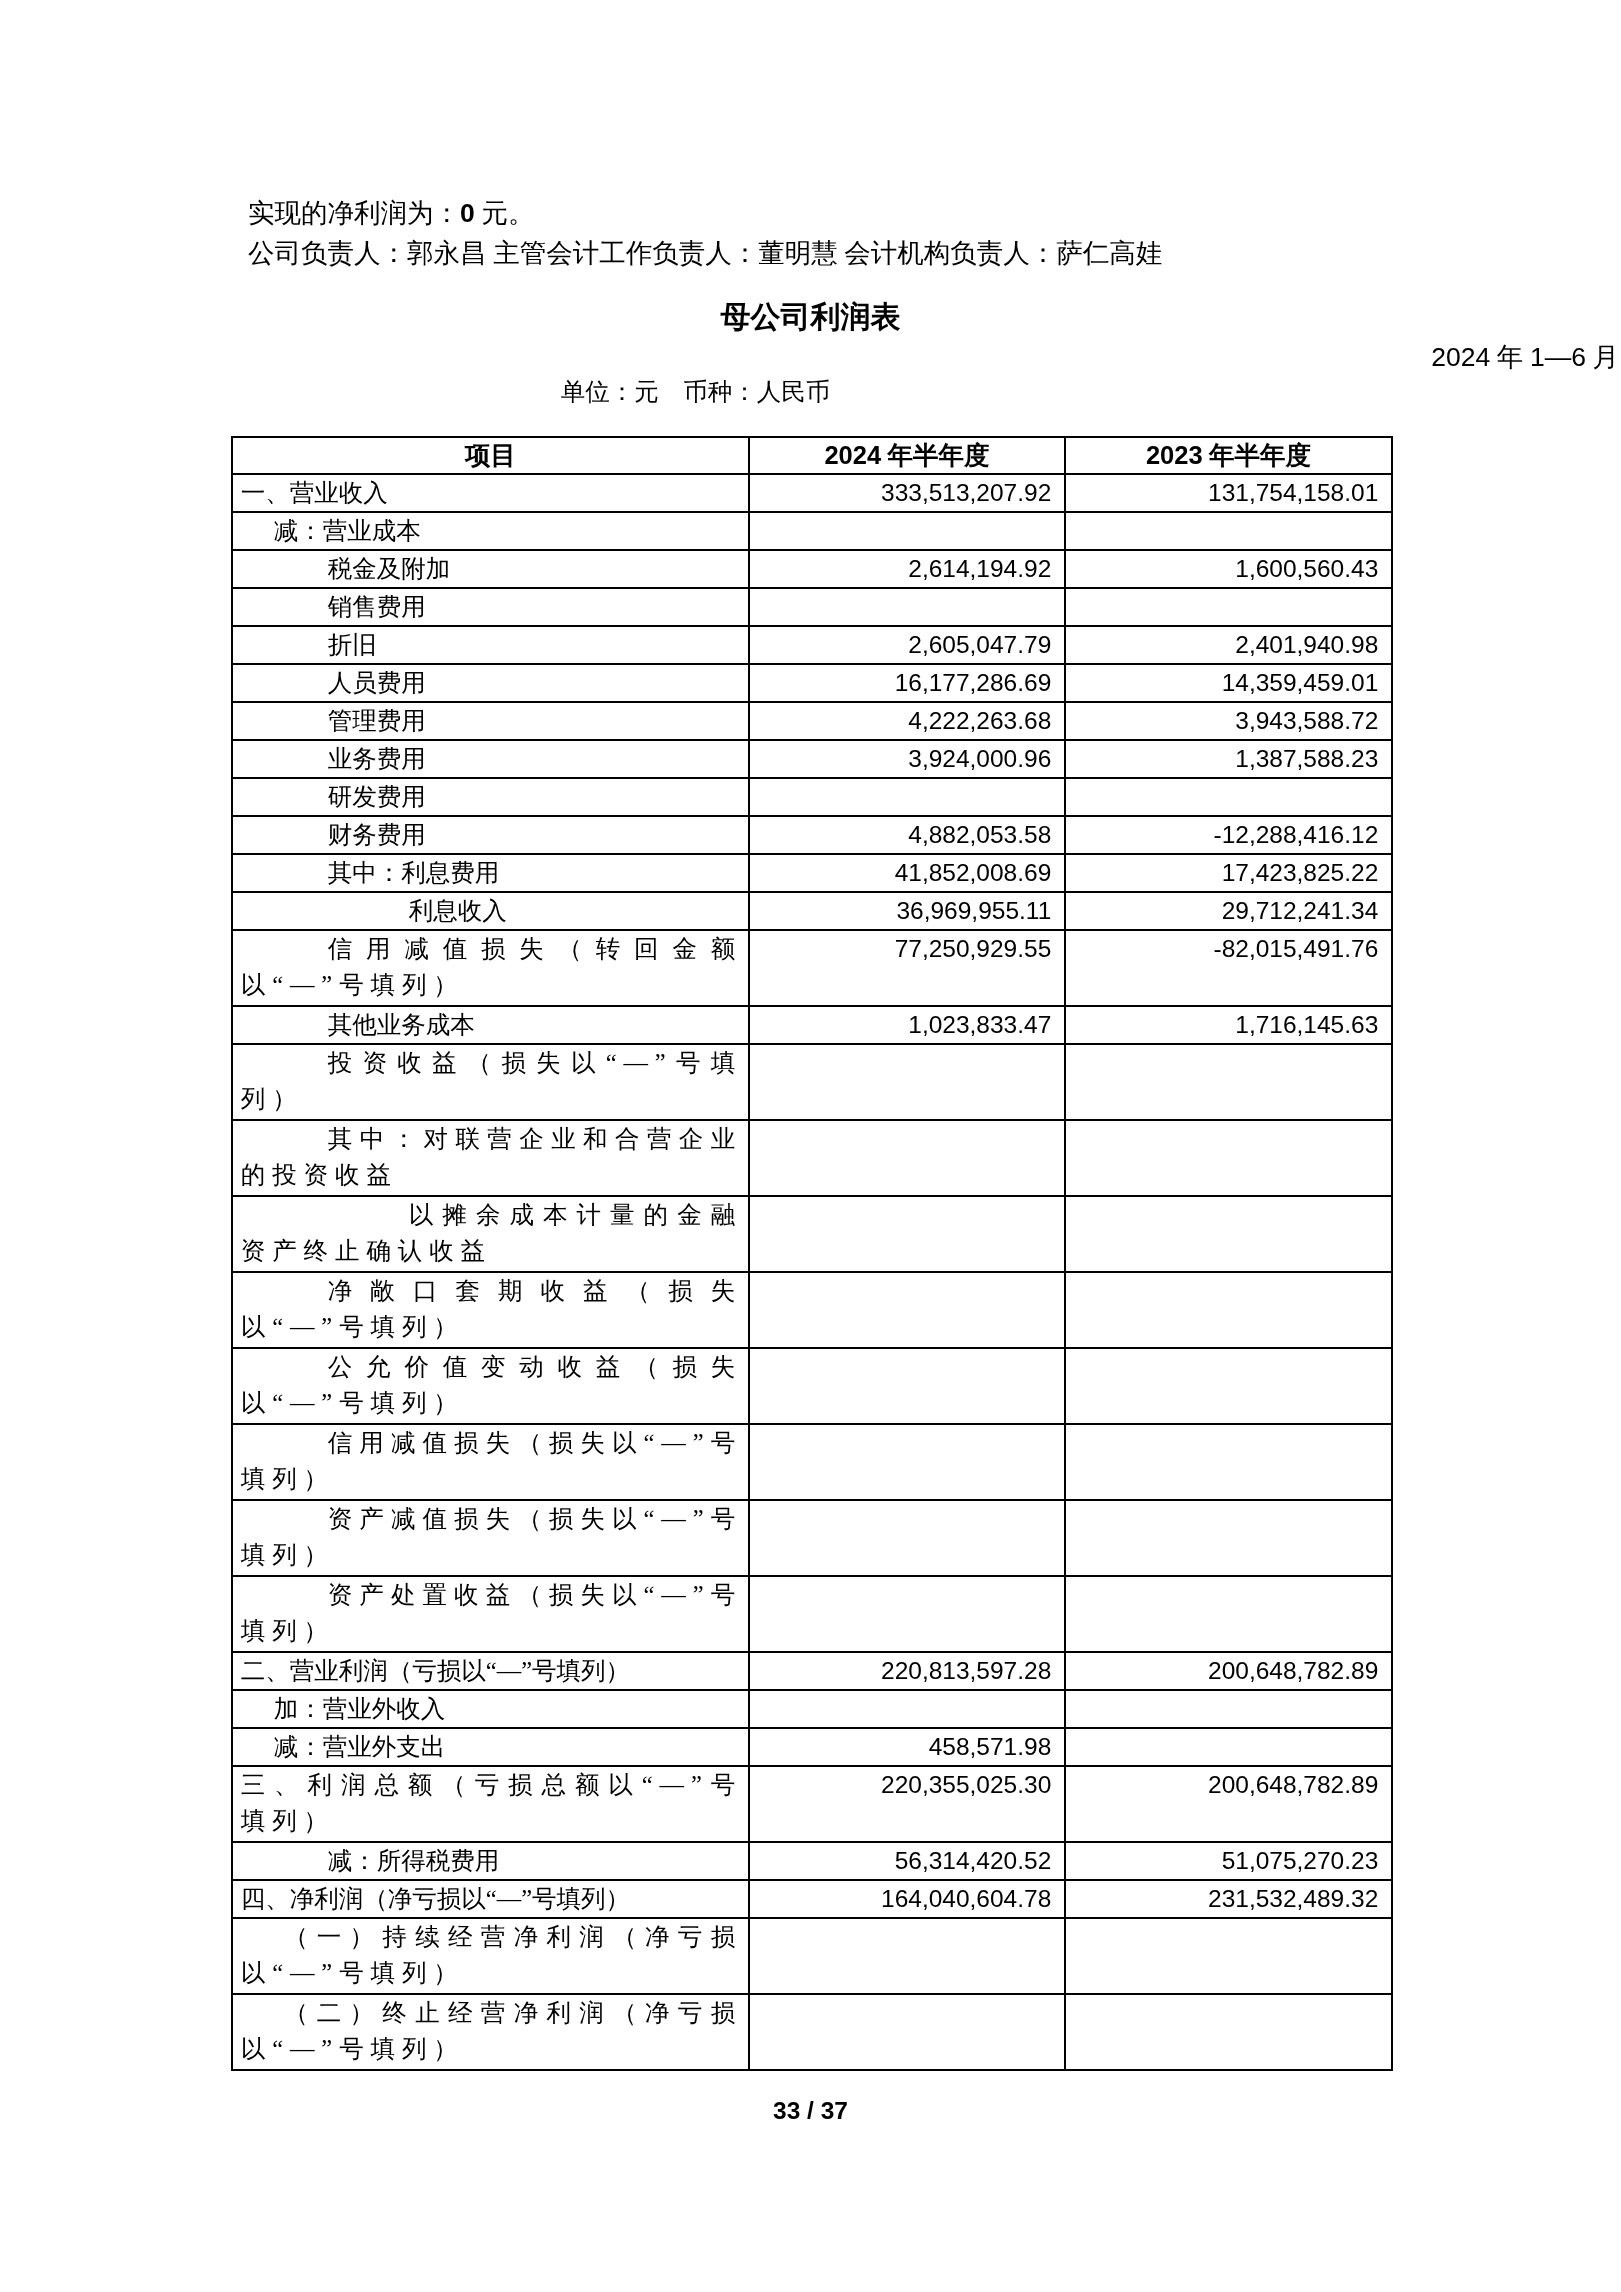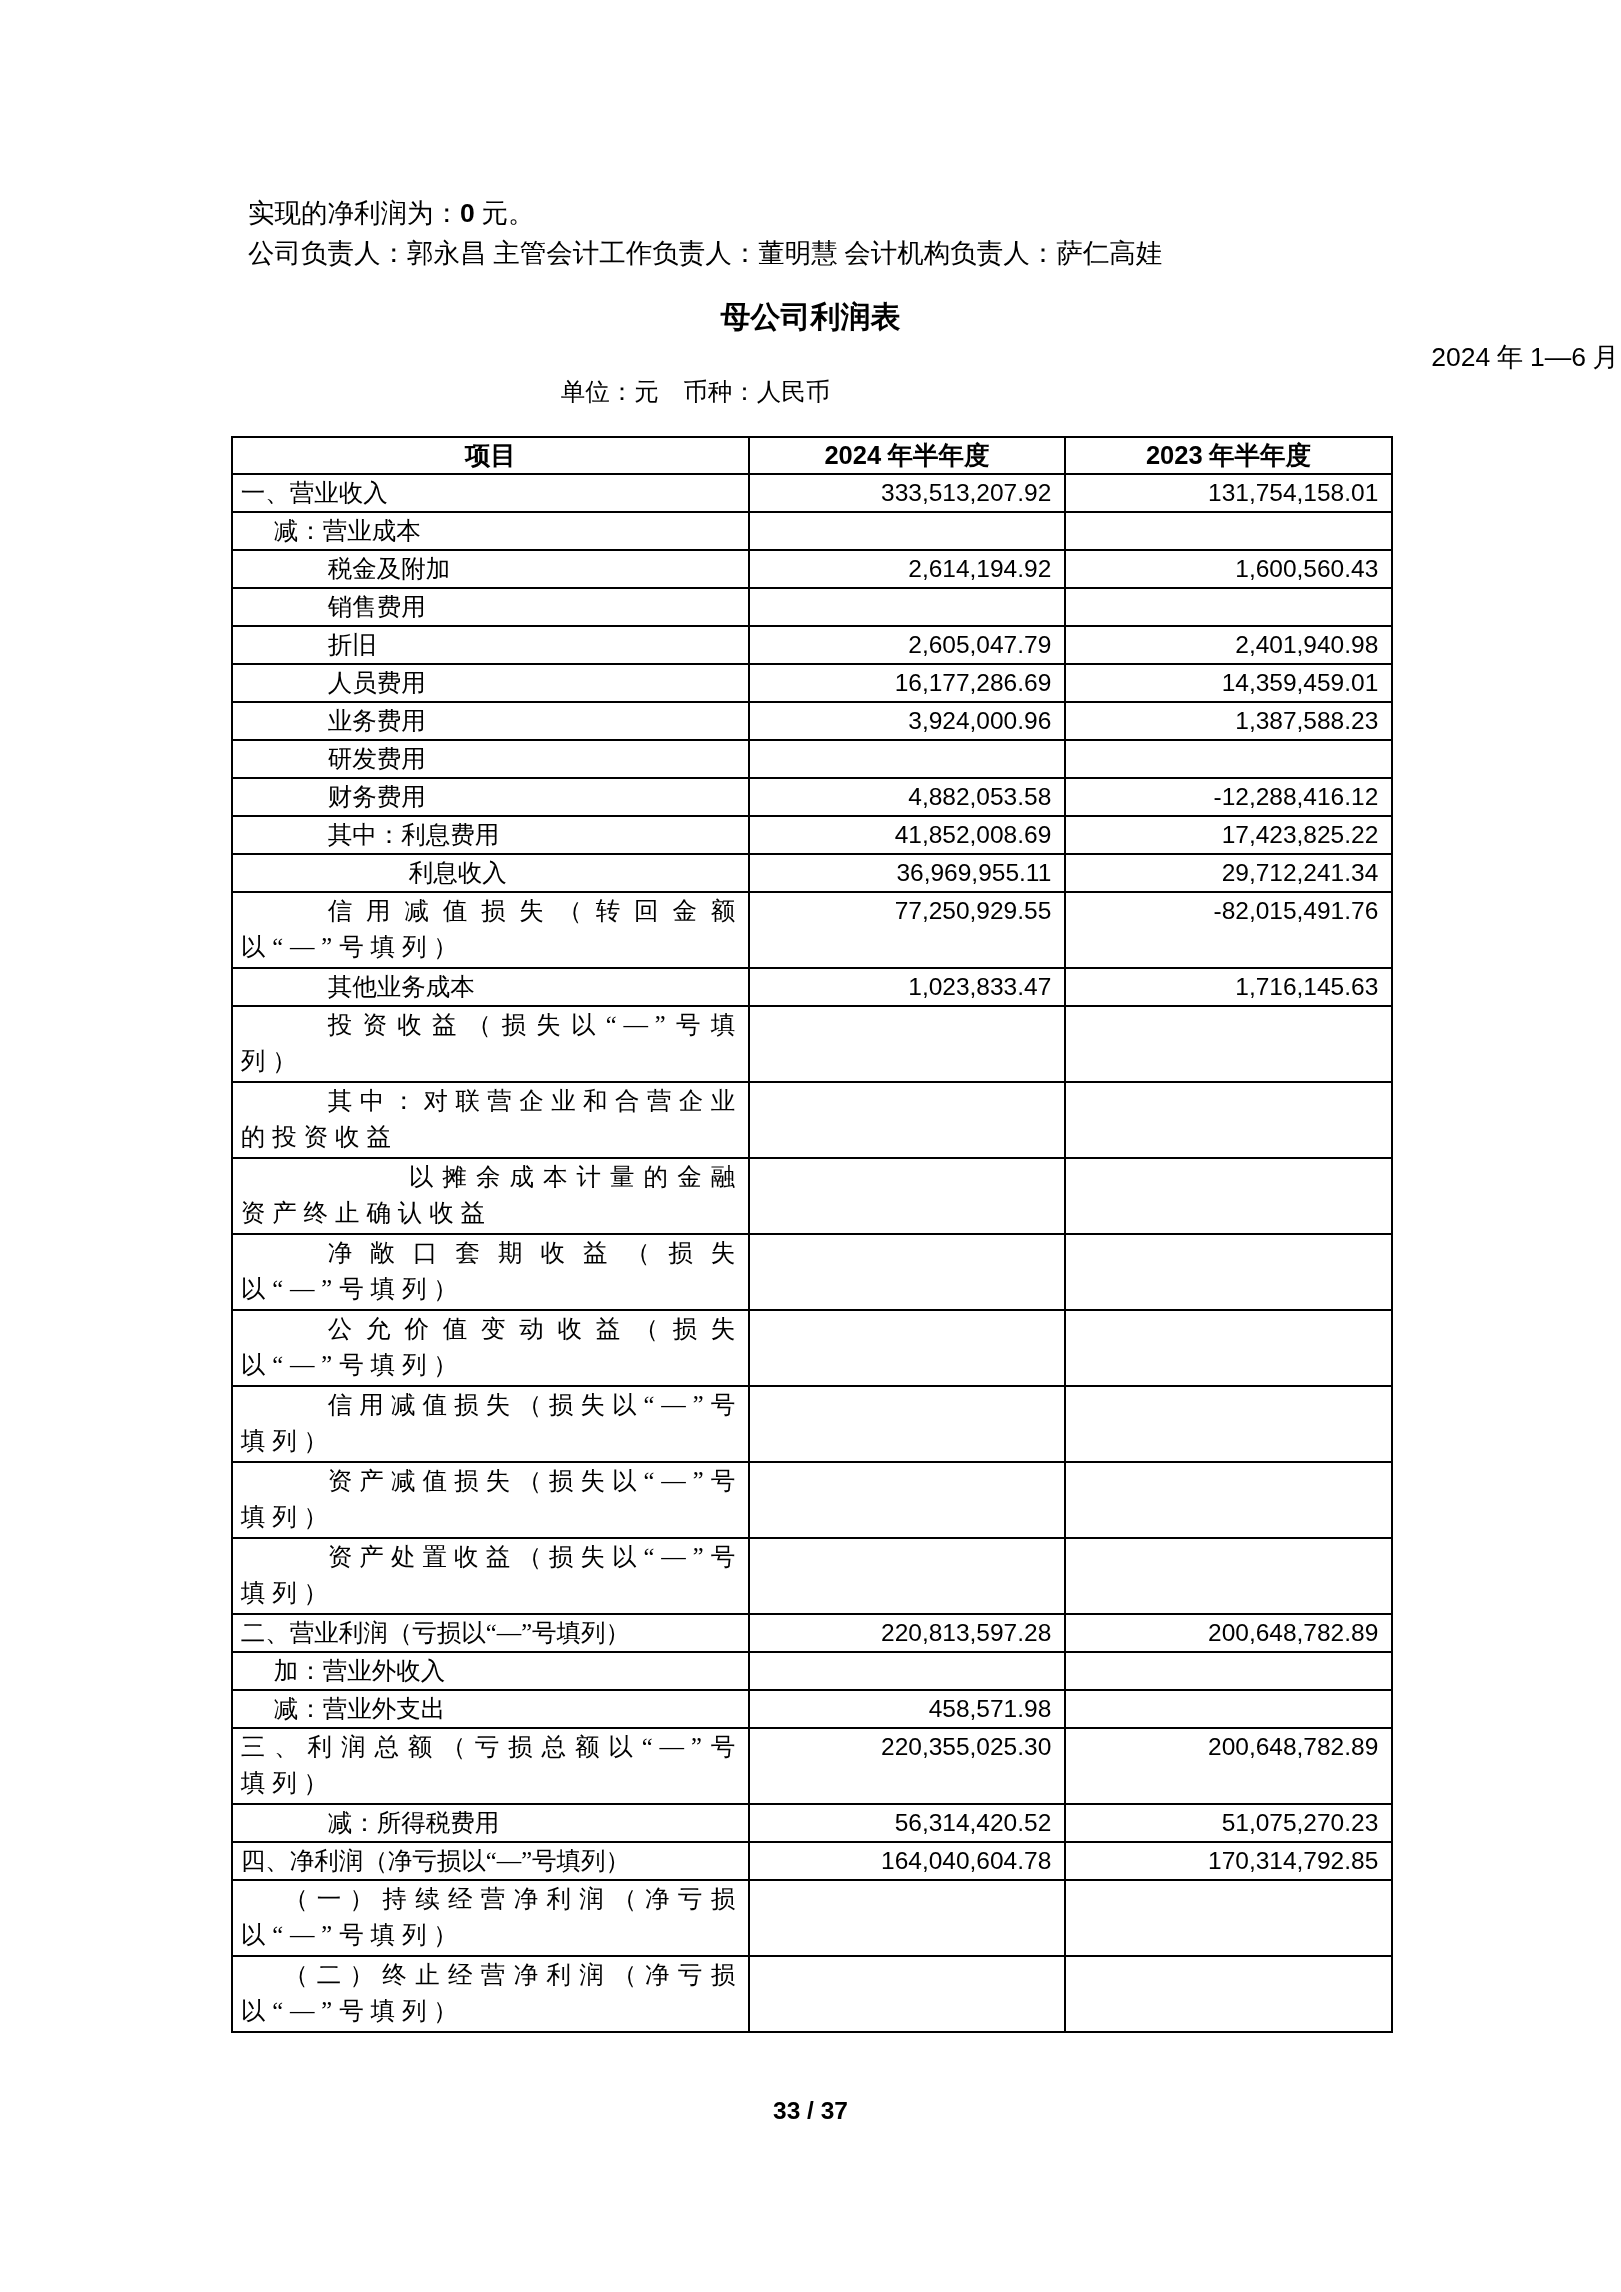--- a/index.html
+++ b/index.html
@@ -92,20 +92,25 @@
     <td class="val">2,605,047.79</td>
     <td class="val">2,401,940.98</td>
   </tr>
 
   <tr class="s">
     <td class="lab l2">人员费用</td>
     <td class="val">16,177,286.69</td>
     <td class="val">14,359,459.01</td>
   </tr>
 
+  <tr class="s">
+    <td class="lab l2">管理费用</td>
+    <td class="val">4,222,263.68</td>
+    <td class="val">3,943,588.72</td>
+  </tr>
 
   <tr class="s">
     <td class="lab l2">业务费用</td>
     <td class="val">3,924,000.96</td>
     <td class="val">1,387,588.23</td>
   </tr>
 
   <tr class="s">
     <td class="lab l2">研发费用</td>
     <td class="val"></td>
@@ -217,21 +222,21 @@
 
   <tr class="s">
     <td class="lab l2">减：所得税费用</td>
     <td class="val">56,314,420.52</td>
     <td class="val">51,075,270.23</td>
   </tr>
 
   <tr class="s">
     <td class="lab l0">四、净利润（净亏损以“—”号填列）</td>
     <td class="val">164,040,604.78</td>
-    <td class="val">170,314,792.85</td>
+    <td class="val">231,532,489.32</td>
   </tr>
 
   <tr class="d">
     <td class="lab lp two">（一）持续经营净利润（净亏损以“—”号填列）</td>
     <td class="val"></td>
     <td class="val"></td>
   </tr>
 
   <tr class="d">
     <td class="lab lp two">（二）终止经营净利润（净亏损以“—”号填列）</td>

